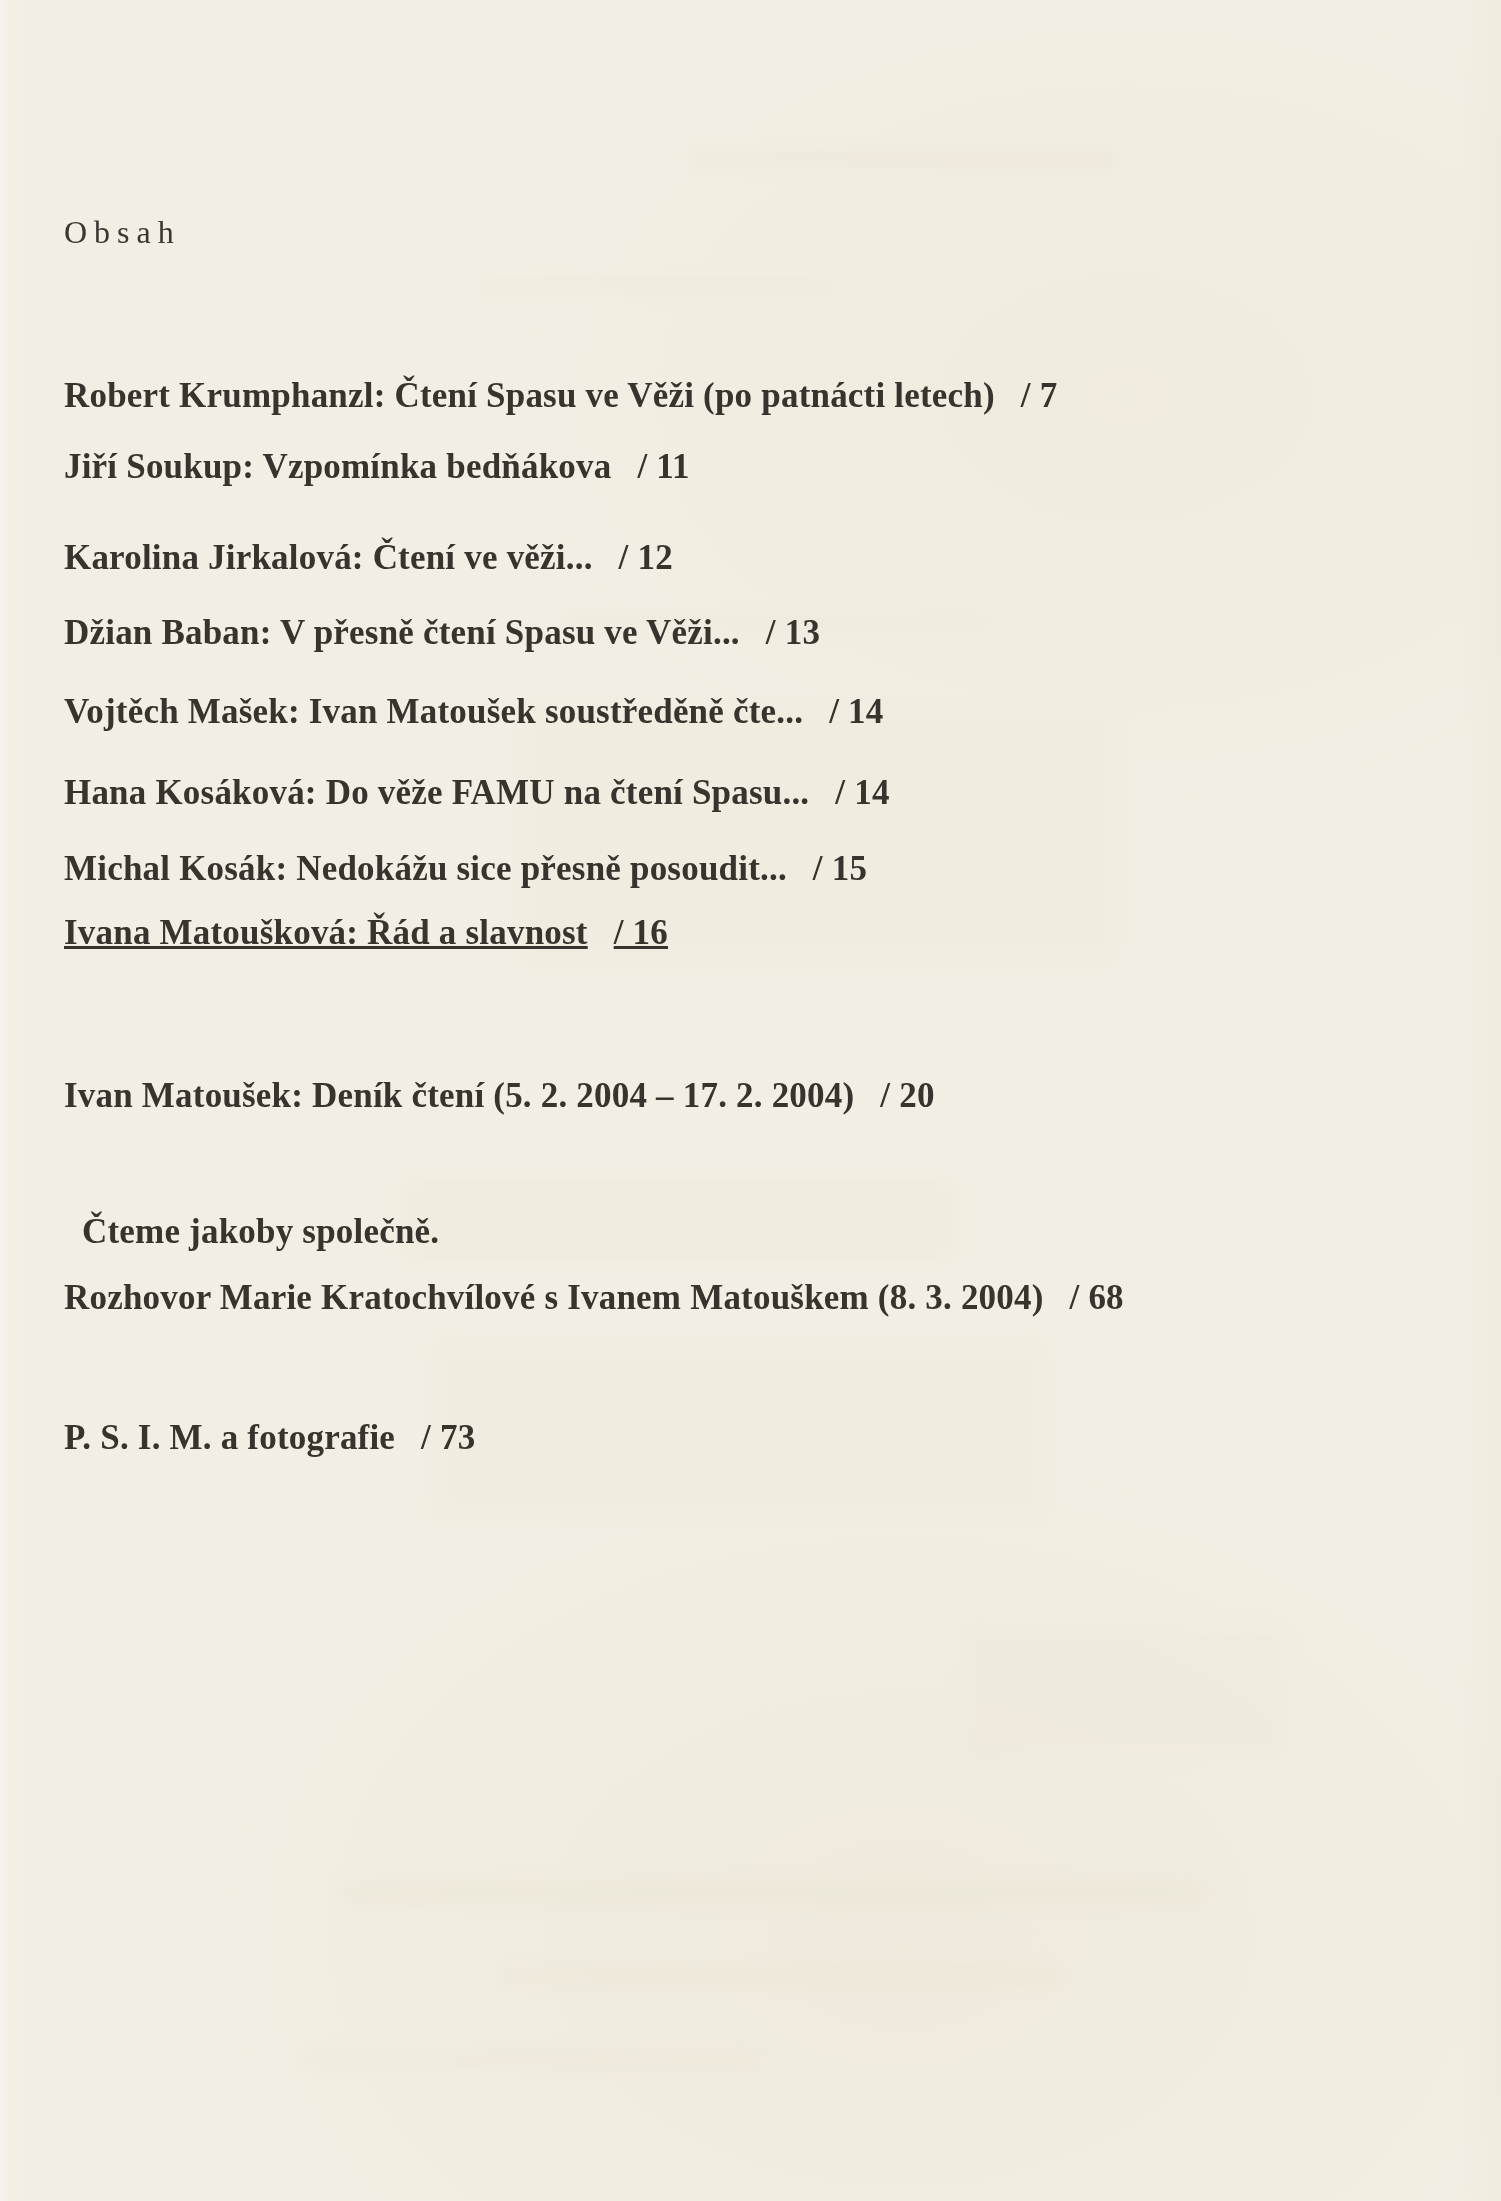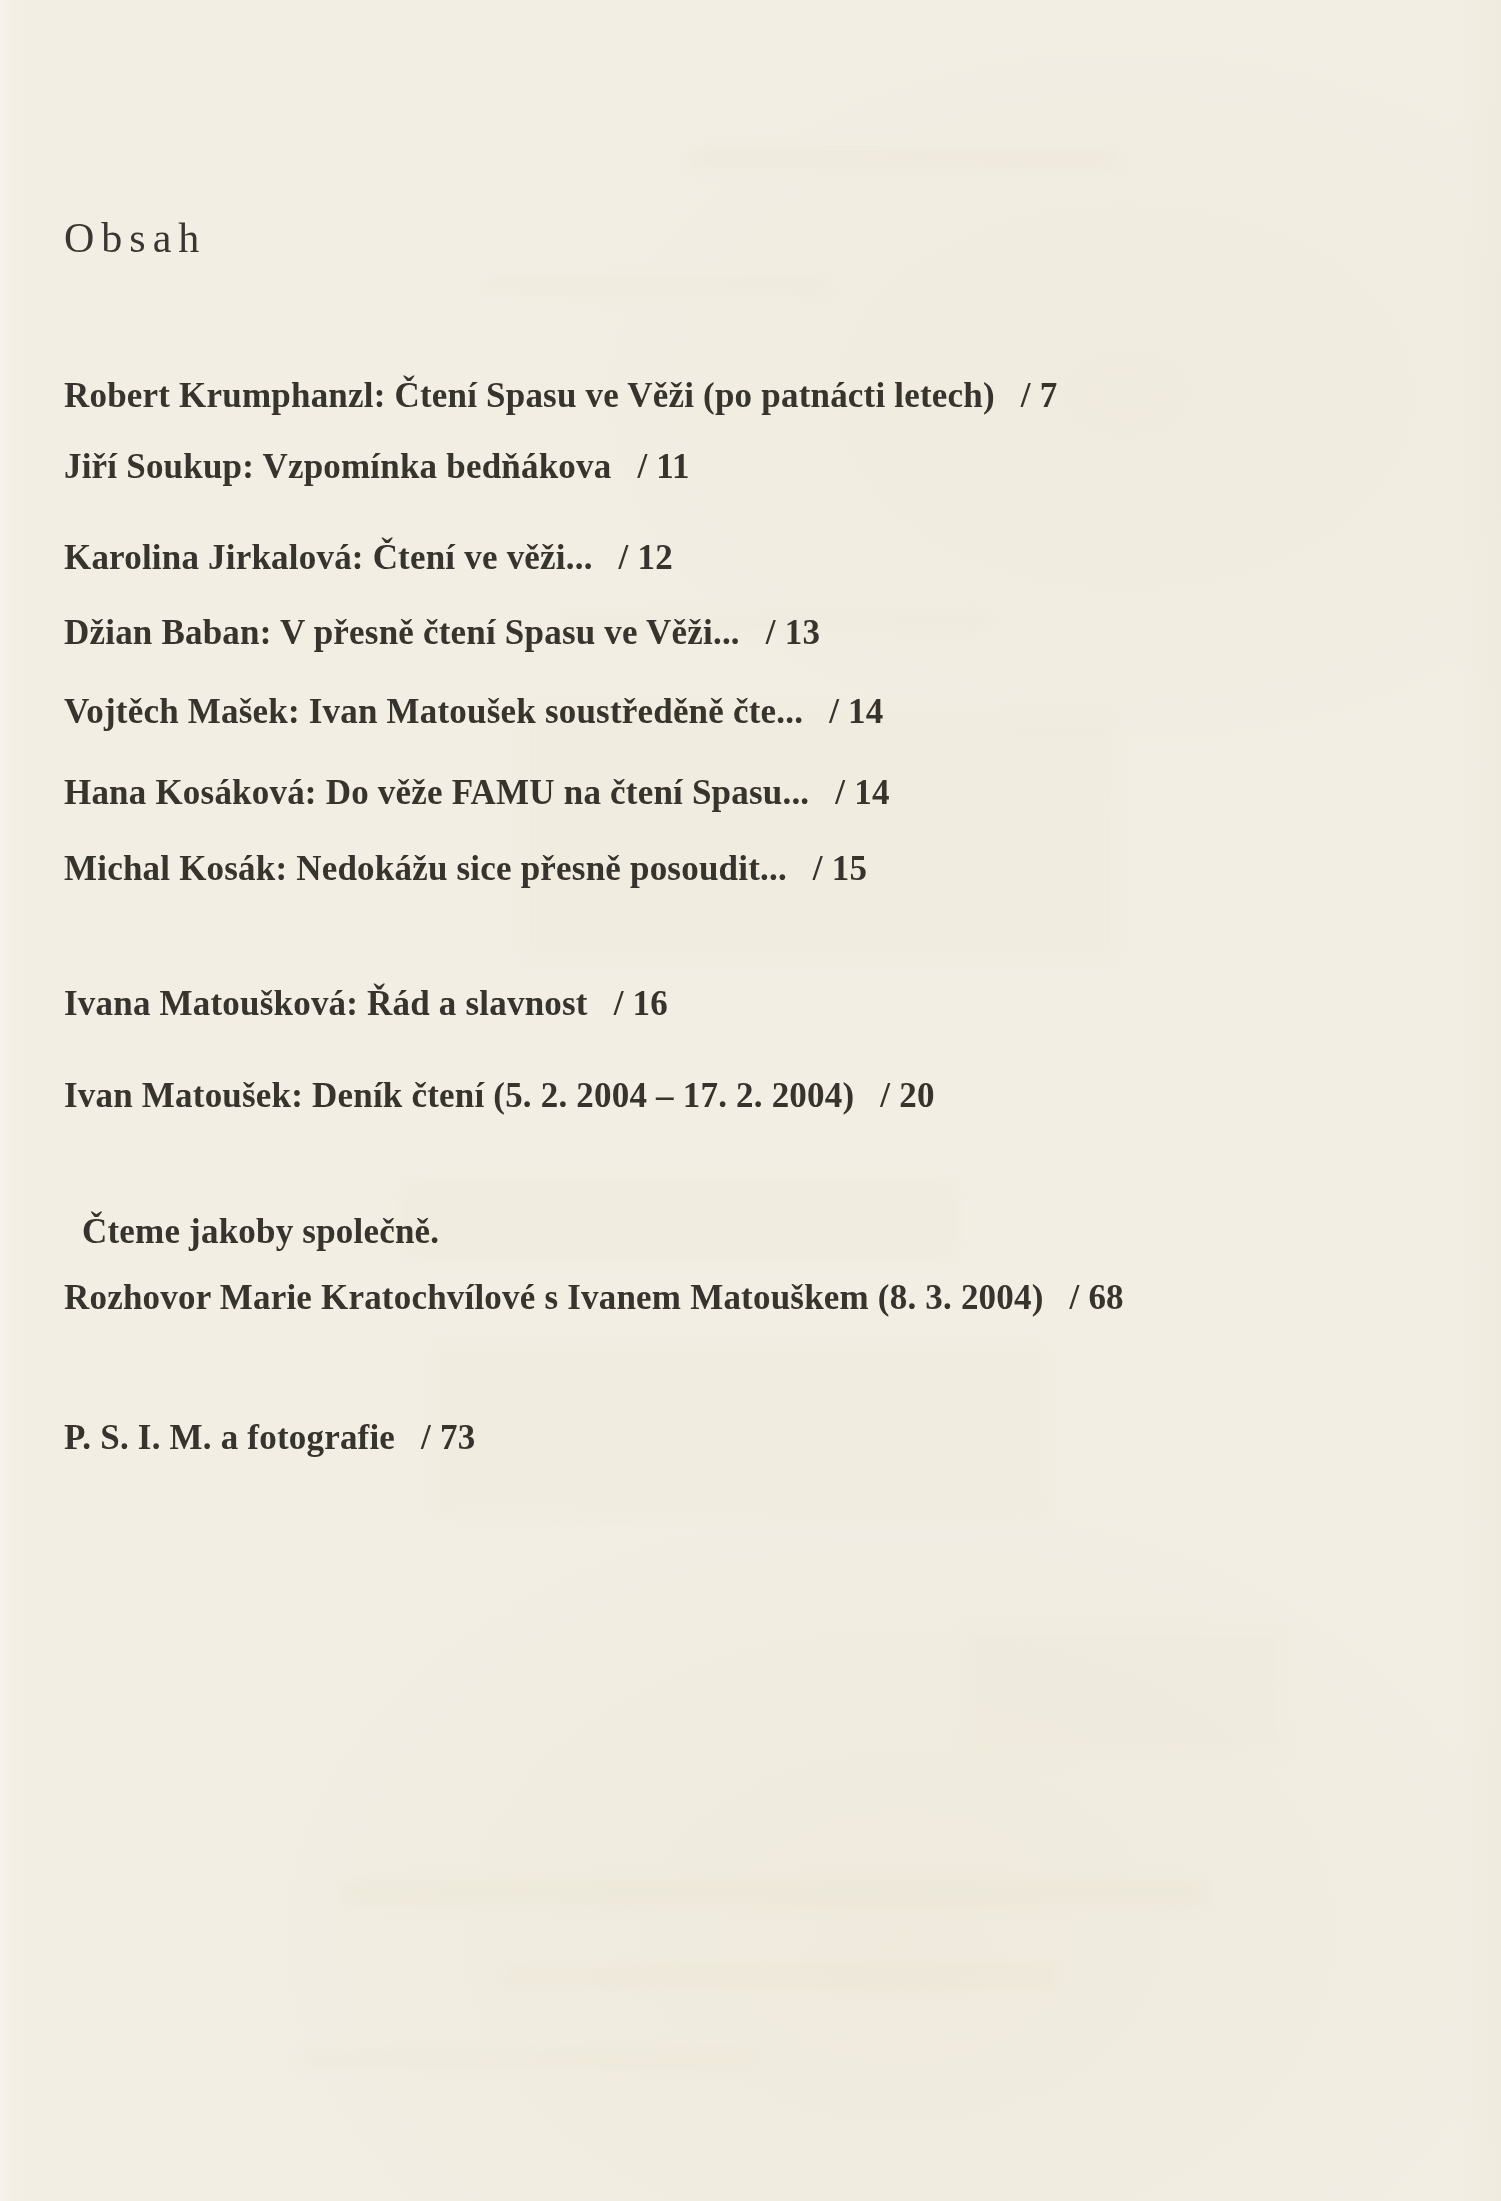--- a/index.html
+++ b/index.html
@@ -40,21 +40,21 @@
   .s7  { left: 340px;  top: 1880px; width: 870px; height: 26px;  opacity: .30; }
   .s8  { left: 500px;  top: 1965px; width: 560px; height: 22px;  opacity: .26; }
   .s9  { left: 300px;  top: 2050px; width: 460px; height: 18px;  opacity: .22; }
   .s10 { left: 960px;  top: 1620px; width: 330px; height: 140px; opacity: .10; }
 
   .title {
     position: absolute;
     left: 64px;
     top: 214px;
     margin: 0;
-    font-size: 42px;
+    font-size: 32px;
     font-weight: 400;
     letter-spacing: 7px;
     color: #3a3733;
   }
   .entry {
     position: absolute;
     left: 64px;
     font-size: 35px;
     font-weight: 700;
     letter-spacing: 0.2px;
@@ -64,21 +64,21 @@
   .entry .pageref {
     margin-left: 26px;
   }
   .e1  { top: 376px;  }
   .e2  { top: 447px;  }
   .e3  { top: 538px; text-align: center;  }
   .e4  { top: 613px;  }
   .e5  { top: 692px;  }
   .e6  { top: 773px;  }
   .e7  { top: 849px;  }
-  .e8  { top: 984px;  }
+  .e8  { top: 913px; text-decoration: underline;  }
   .e9  { top: 1076px; }
   .e10 { top: 1212px; margin-left: 18px; }
   .e11 { top: 1278px; }
   .e12 { top: 1418px; }
 </style>
 </head>
 <body>
 
 <div class="page">
 

